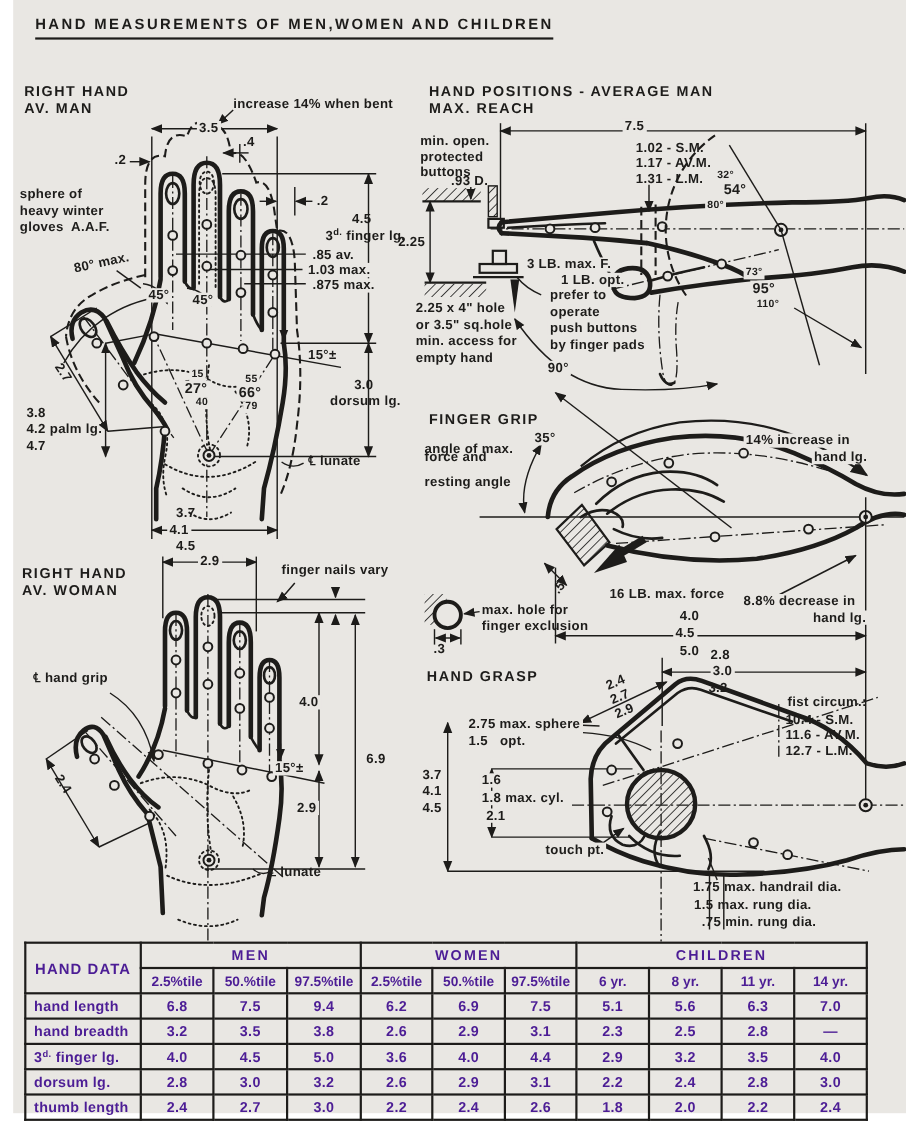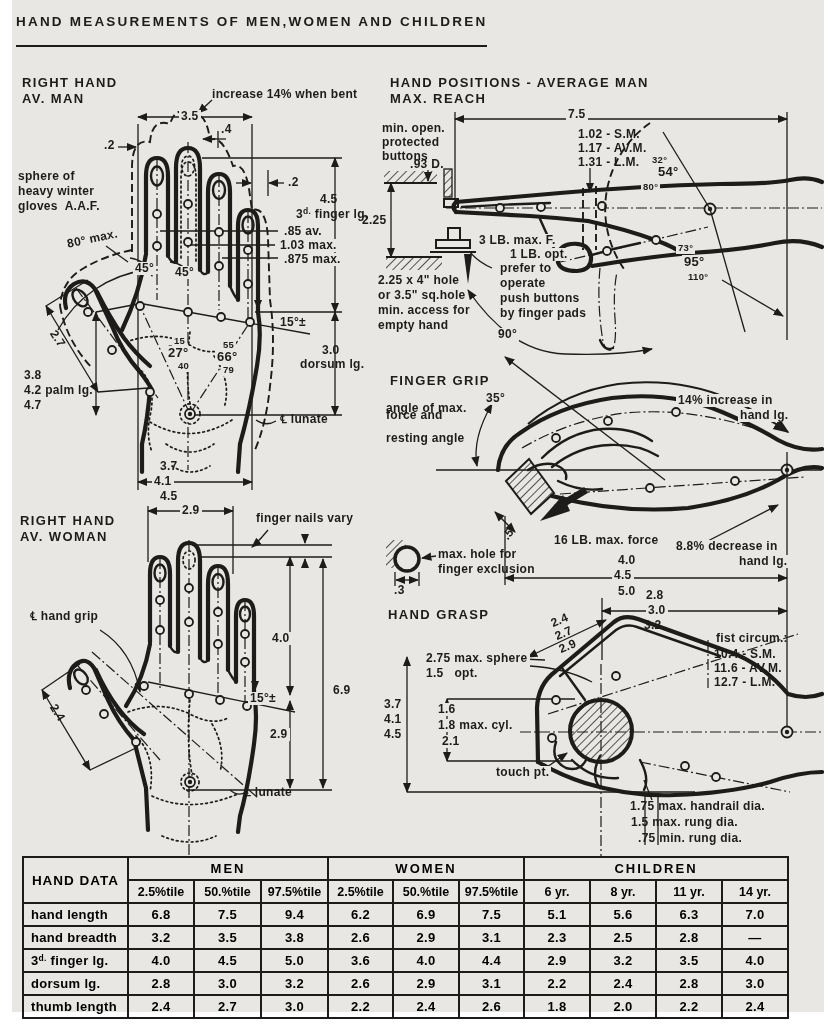--- a/index.html
+++ b/index.html
@@ -12,25 +12,25 @@
   .sm{font-size:9.5px;}
   .big{font-size:13px;}
   .h{font-size:13px;letter-spacing:1.4px;}
   .bg{background:#e9e7e3;padding:0 2px;}
   .r57{transform:rotate(57deg);transform-origin:left top;}
   .r58{transform:rotate(58deg);transform-origin:left top;}
   .rm12{transform:rotate(-12deg);transform-origin:left top;}
   .rm23{transform:rotate(-23deg);transform-origin:left top;}
   .rm50{transform:rotate(-50deg);transform-origin:left top;}
   .sup{font-size:8.5px;position:relative;top:-4px;}
-  #title{position:absolute;left:16px;top:14px;font:700 13.5px "Liberation Sans",sans-serif;
-         letter-spacing:2.2px;border-bottom:2.5px solid #1d1c1a;padding-bottom:16px;}
+  #title{position:absolute;left:32px;top:14px;font:700 13.5px "Liberation Sans",sans-serif;
+         letter-spacing:2.2px;border-bottom:2.5px solid #1d1c1a;padding-bottom:5px;}
   
   #handtable{position:absolute;left:22px;top:856px;border-collapse:collapse;
-             font:700 13px "Liberation Sans",sans-serif;color:#000000;letter-spacing:.3px;}
+             font:700 13px "Liberation Sans",sans-serif;color:#4c1d95;letter-spacing:.3px;}
   #handtable td{border:2px solid #1d1c1a;text-align:center;padding:1px 2px;height:19px;}
   #handtable td.lab{text-align:left;padding-left:7px;}
   #handtable td.corner{font-size:13.5px;letter-spacing:1px;text-align:center;}
   #handtable td.grp{letter-spacing:2px;}
   #handtable td.sub{font-size:12.5px;letter-spacing:0;}
   
   .t{stroke:#1d1c1a;stroke-width:1.3;fill:none;}
   .t2{stroke:#1d1c1a;stroke-width:2;fill:none;}
   .hk{stroke:#1d1c1a;stroke-width:4.2;fill:none;stroke-linecap:round;stroke-linejoin:round;}
   .hk2{stroke:#1d1c1a;stroke-width:2.4;fill:none;stroke-linecap:round;}

